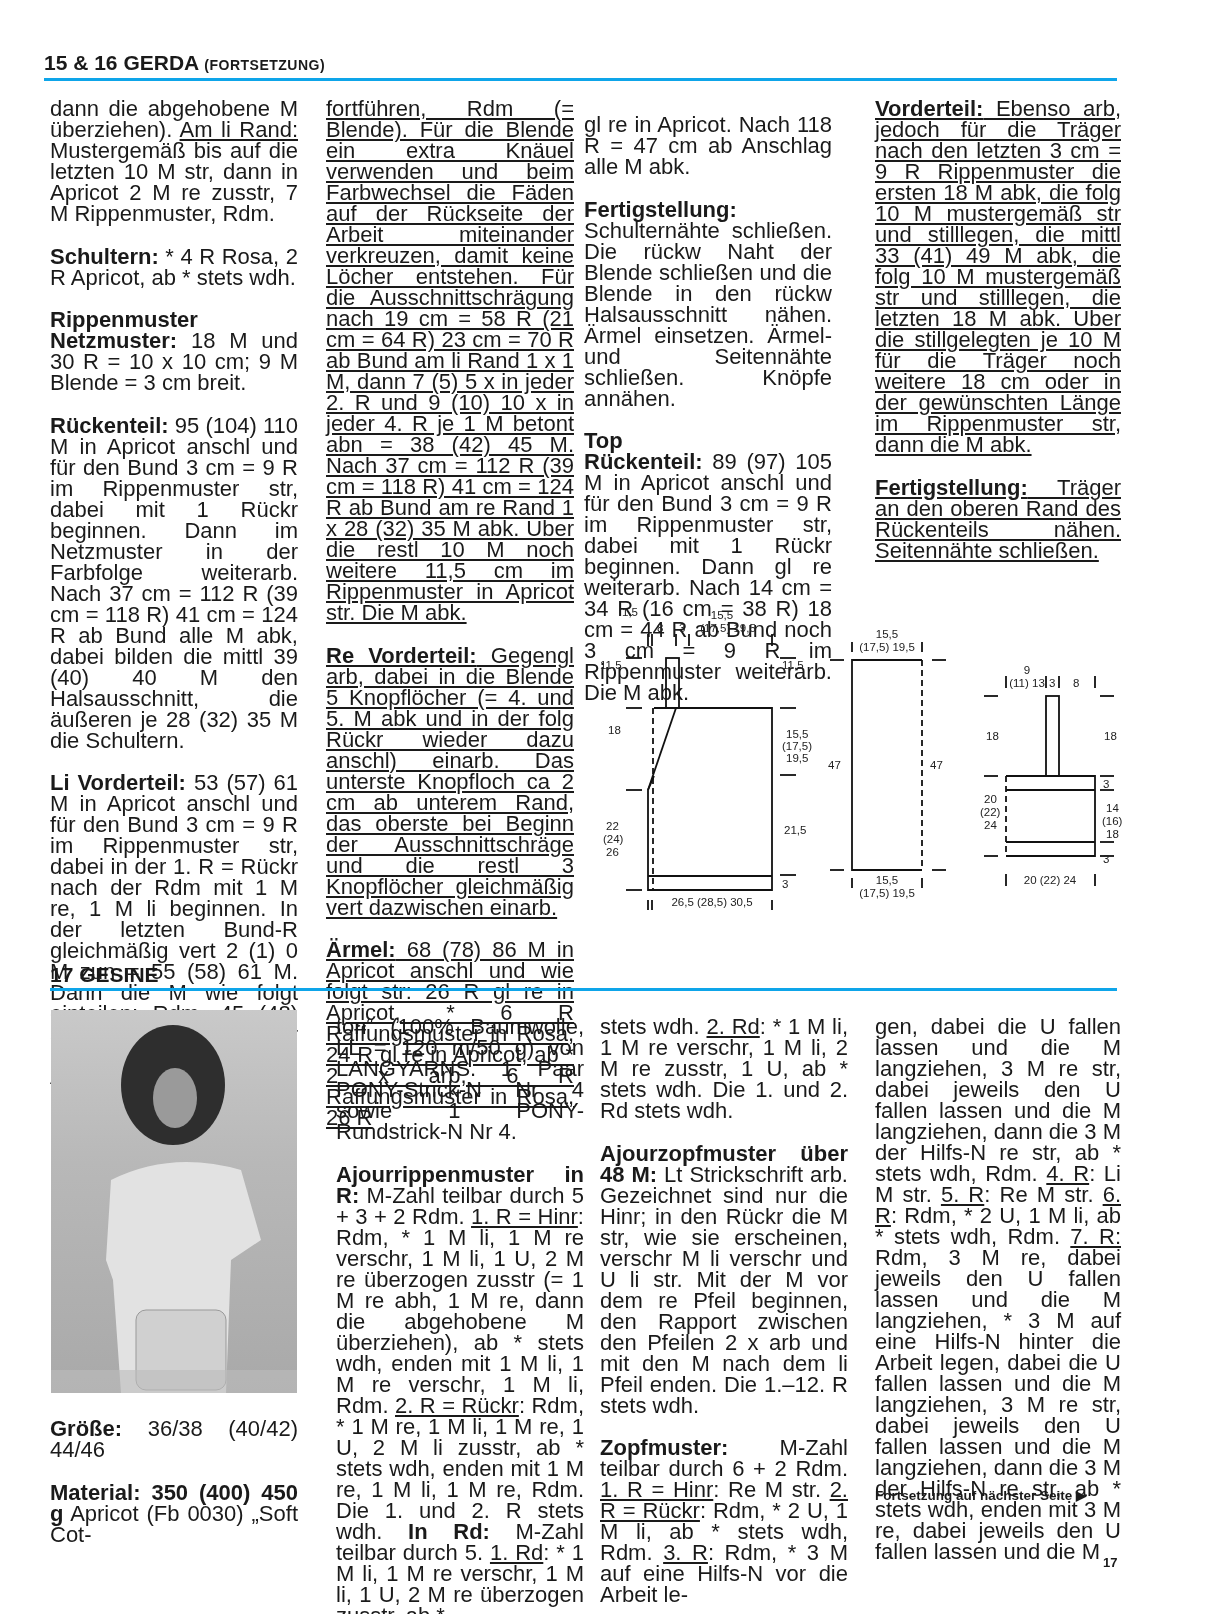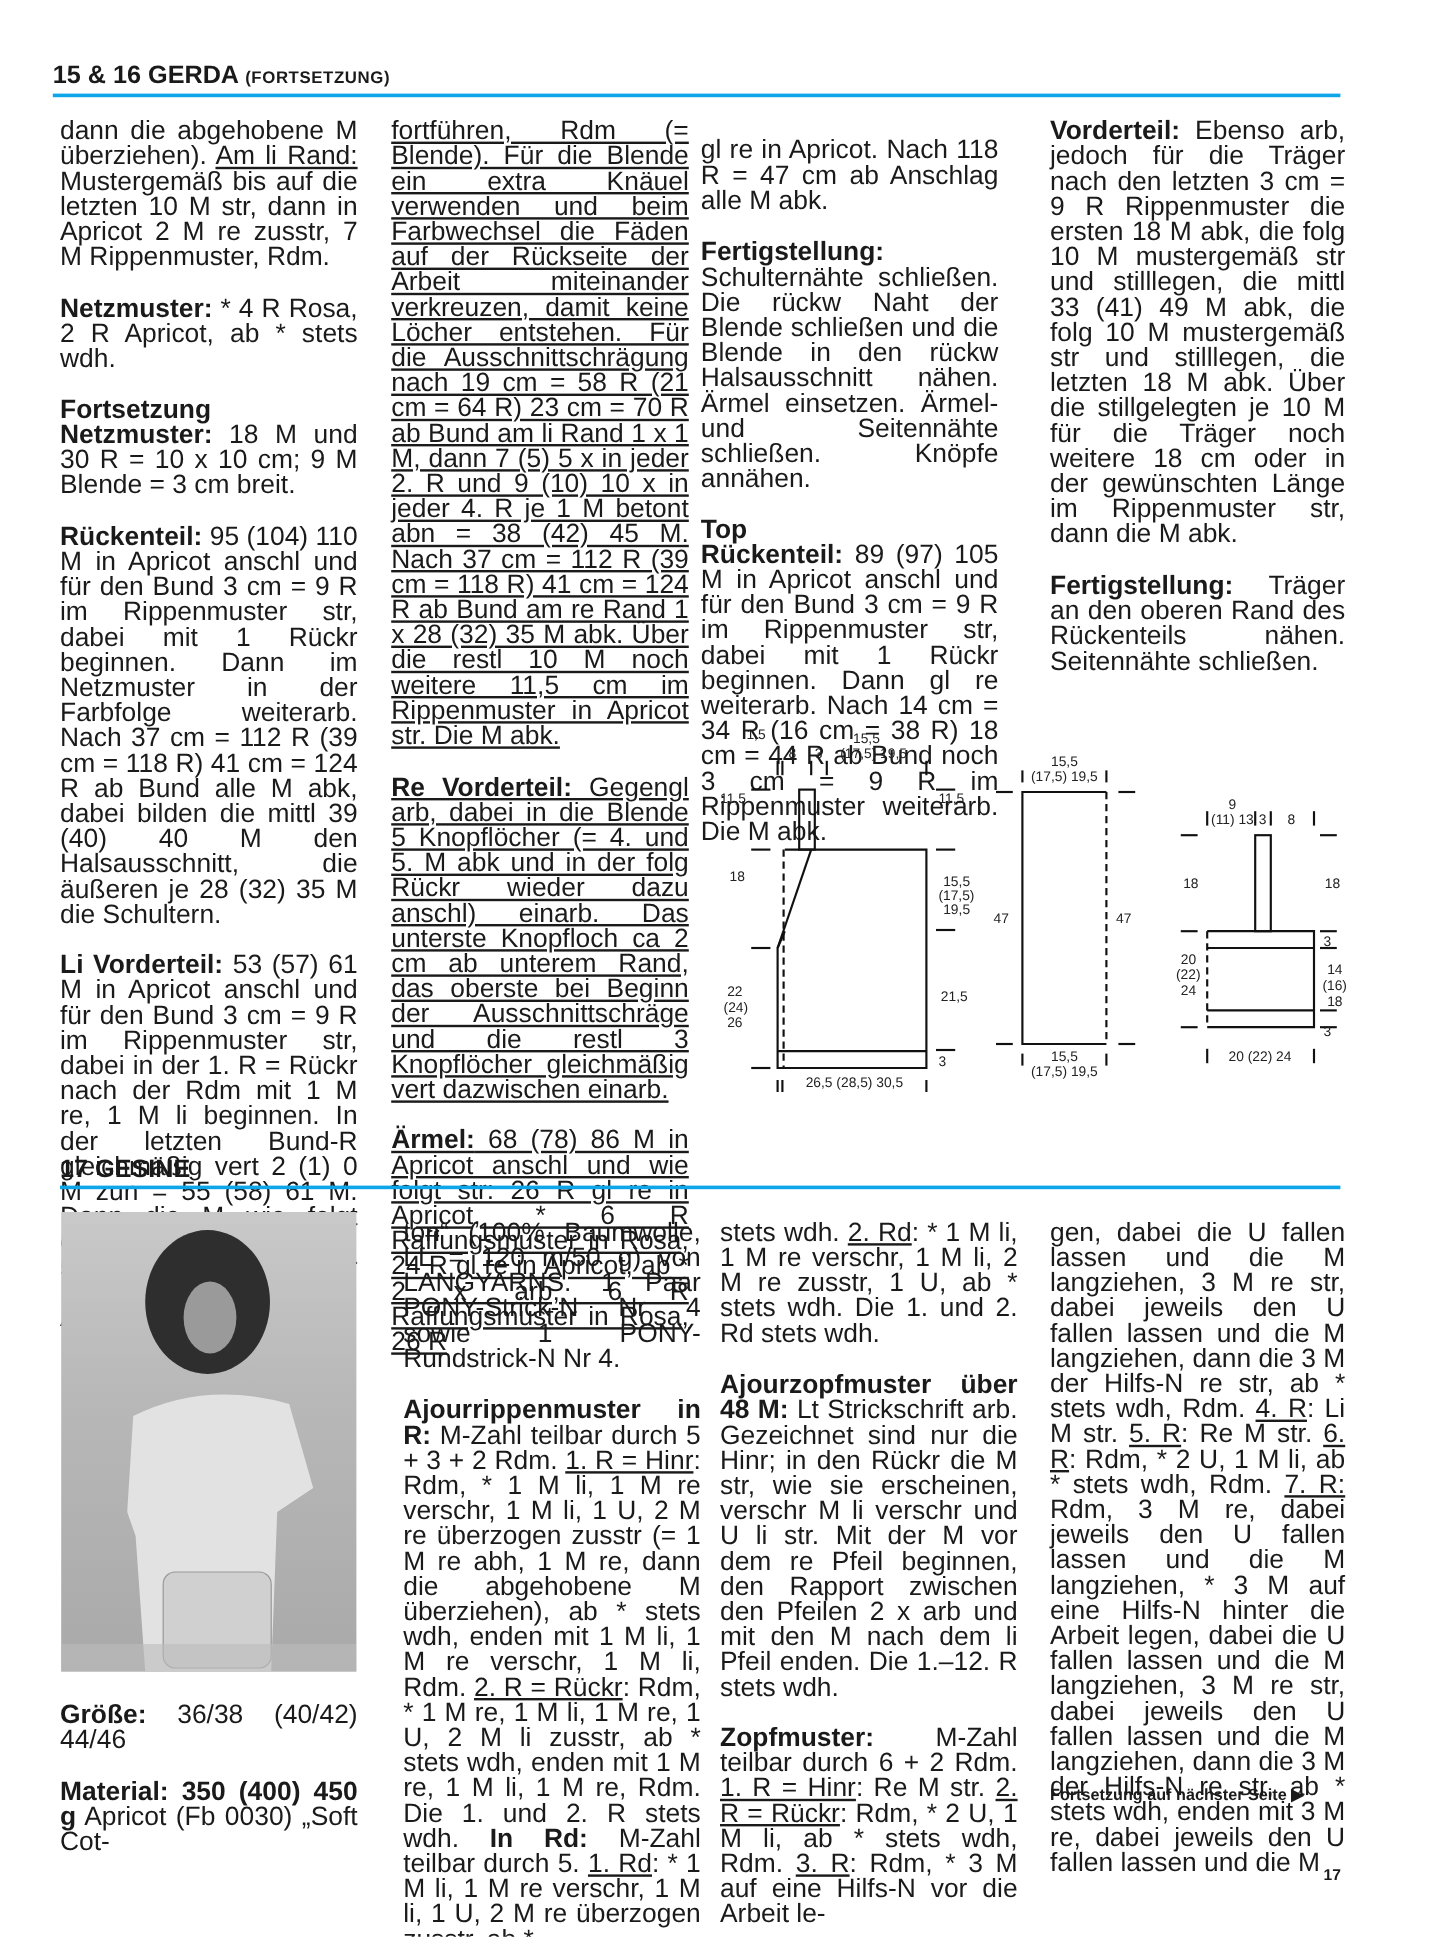--- a/index.html
+++ b/index.html
@@ -8,43 +8,43 @@
   .sh1 { top:50px; height:28px; font-size:21px; line-height:26px; }
   .sh1 .sub { font-size:14px; letter-spacing:0.5px; }
   .sh2 { top:962px; left:50px; height:26px; font-size:21px; line-height:26px; }
   .col { position:absolute; width:248px; font-size:22px; line-height:21px; text-align:justify; hyphens:manual; }
   .col p { margin:0 0 21.6px 0; }
   .col b { font-weight:bold; }
   .u { text-decoration:underline; }
   .c1 { left:50px; top:98px; }
   .c2 { left:326px; top:98px;text-decoration:underline; }
   .c3 { left:584px; top:98px;margin-top:16px; }
-  .c4 { left:875px; top:98px; width:246px; }
+  .c4 { left:875px; top:98px; width:246px;text-decoration:underline; }
   .d1 { left:336px; top:1016px; }
   .d2 { left:600px; top:1016px; }
   .d3 { left:875px; top:1016px; width:246px; }
   .d0 { left:50px; top:1418px; }
   .photo { position:absolute; left:51px; top:1010px; width:246px; height:383px; background:linear-gradient(180deg,#c9c9c9 0%,#b8b8b8 40%,#a9a9a9 100%); overflow:hidden; }
   .diagrams { position:absolute; left:590px; top:600px; width:540px; height:310px; }
   .diagrams svg text { font-family:"Liberation Sans", sans-serif; font-size:11.5px; fill:#222; }
   .cont { position:absolute; left:875px; top:1487px; font-size:13.5px; font-weight:bold; }
   .pagenum { position:absolute; left:1103px; top:1555px; font-size:13px; font-weight:bold;text-align:center; }
 </style>
 </head>
 <body>
 
 <div class="section-head sh1">
   <span>15 &amp; 16 GERDA</span>
   <span class="sub">(FORTSETZUNG)</span>
 </div>
 
 <div class="col c1">
   <p><span>dann die abgehobene M überziehen). </span><span class="u">Am li Rand:</span><span> Mustergemäß bis auf die letzten 10 M str, dann in Apricot 2 M re zusstr, 7 M Rippenmuster, Rdm.</span></p>
-  <p><b>Netzmuster:</b><span> * 4 R Rosa, 2 R Apricot, ab * stets wdh.</span></p>
-  <p><b>Fortsetzung Netzmuster:</b><span> 18 M und 30 R = 10 x 10 cm; 9 M Blende = 3 cm breit.</span></p>
+  <p><b>Schultern:</b><span> * 4 R Rosa, 2 R Apricot, ab * stets wdh.</span></p>
+  <p><b>Rippenmuster Netzmuster:</b><span> 18 M und 30 R = 10 x 10 cm; 9 M Blende = 3 cm breit.</span></p>
   <p><b>Rückenteil:</b><span> 95 (104) 110 M in Apricot anschl und für den Bund 3 cm = 9 R im Rippenmuster str, dabei mit 1 Rückr beginnen. Dann im Netzmuster in der Farbfolge weiterarb. Nach 37 cm = 112 R (39 cm = 118 R) 41 cm = 124 R ab Bund alle M abk, dabei bilden die mittl 39 (40) 40 M den Halsausschnitt, die äußeren je 28 (32) 35 M die Schultern.</span></p>
   <p><b>Li Vorderteil:</b><span> 53 (57) 61 M in Apricot anschl und für den Bund 3 cm = 9 R im Rippenmuster str, dabei in der 1. R = Rückr nach der Rdm mit 1 M re, 1 M li beginnen. In der letzten Bund-R gleichmäßig vert 2 (1) 0 M zun = 55 (58) 61 M. Dann die M wie folgt einteilen: Rdm, 45 (48) 51 M Netzmuster in der Farbfolge, dann in Apricot 8 M Rippenmuster</span></p>
 </div>
 
 <div class="col c2">
   <p>fortführen, Rdm (= Blende). Für die Blende ein extra Knäuel verwenden und beim Farbwechsel die Fäden auf der Rückseite der Arbeit miteinander verkreuzen, damit keine Löcher entstehen. Für die Ausschnittschrägung nach 19 cm = 58 R (21 cm = 64 R) 23 cm = 70 R ab Bund am li Rand 1 x 1 M, dann 7 (5) 5 x in jeder 2. R und 9 (10) 10 x in jeder 4. R je 1 M betont abn = 38 (42) 45 M. Nach 37 cm = 112 R (39 cm = 118 R) 41 cm = 124 R ab Bund am re Rand 1 x 28 (32) 35 M abk. Über die restl 10 M noch weitere 11,5 cm im Rippenmuster in Apricot str. Die M abk.</p>
   <p><b>Re Vorderteil:</b><span> Gegengl arb, dabei in die Blende 5 Knopflöcher (= 4. und 5. M abk und in der folg Rückr wieder dazu anschl) einarb. Das unterste Knopfloch ca 2 cm ab unterem Rand, das oberste bei Beginn der Ausschnittschräge und die restl 3 Knopflöcher gleichmäßig vert dazwischen einarb.</span></p>
   <p><b>Ärmel:</b><span> 68 (78) 86 M in Apricot anschl und wie folgt str: 26 R gl re in Apricot, * 6 R Raffungsmuster in Rosa, 24 R gl re in Apricot, ab * 2 x arb, 6 R Raffungsmuster in Rosa, 26 R</span></p>
 </div>
 

